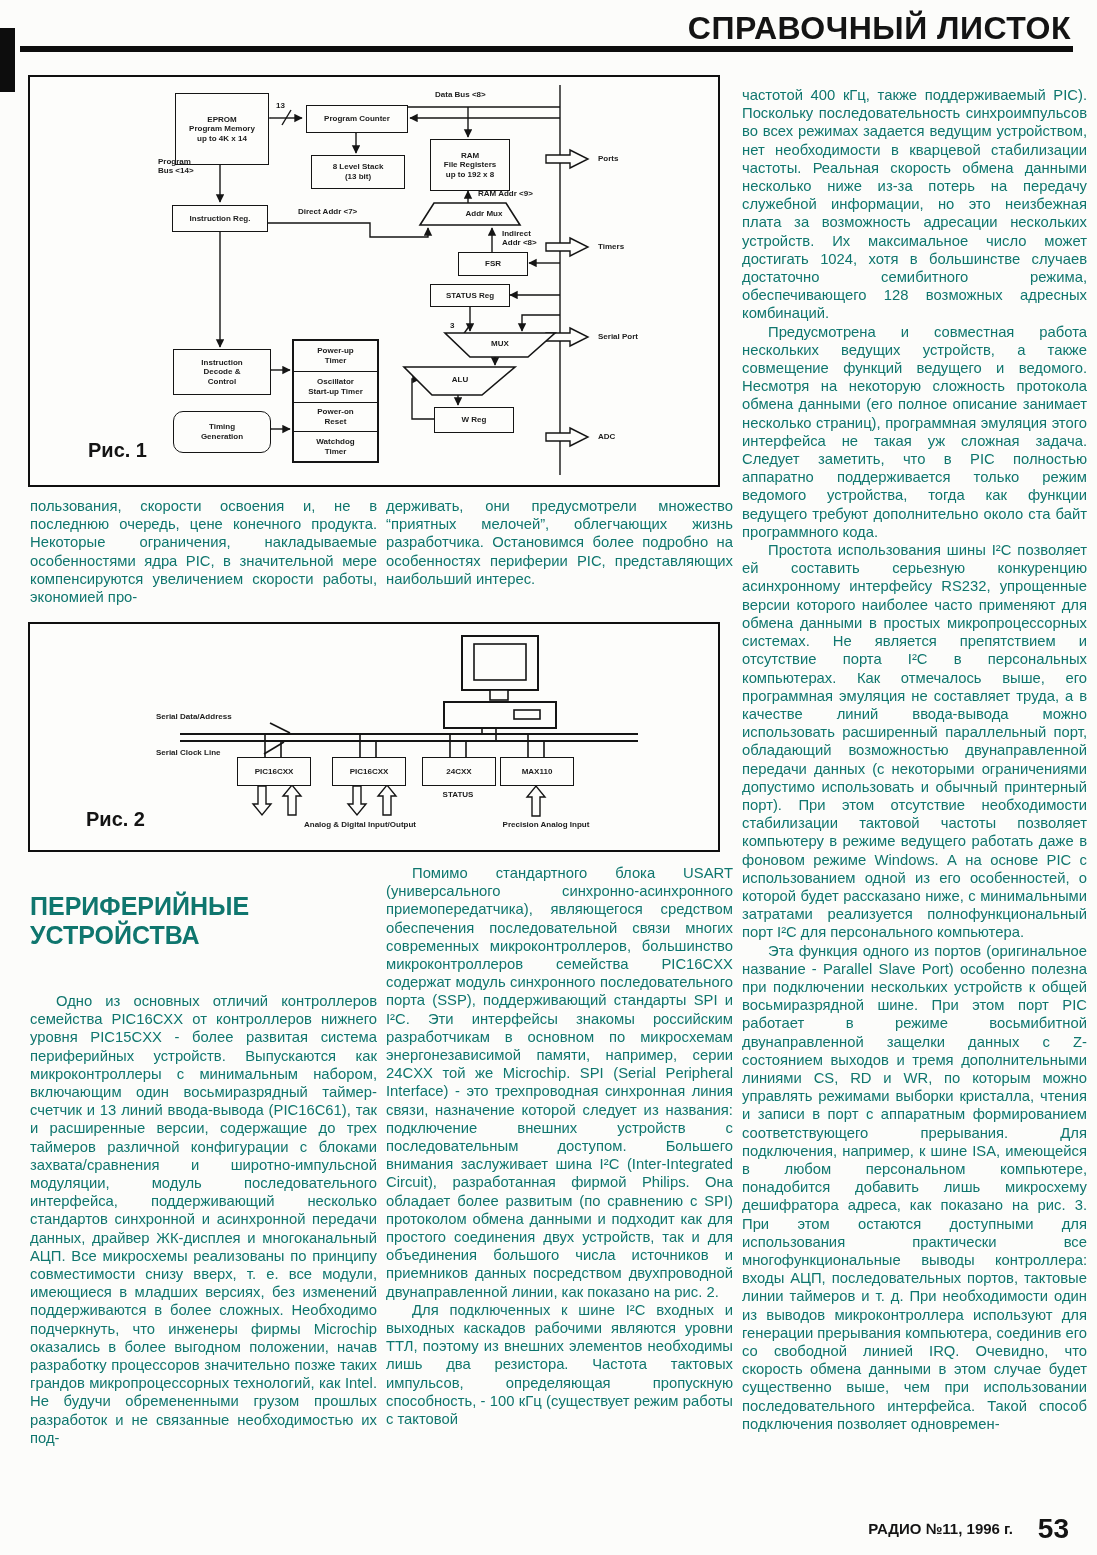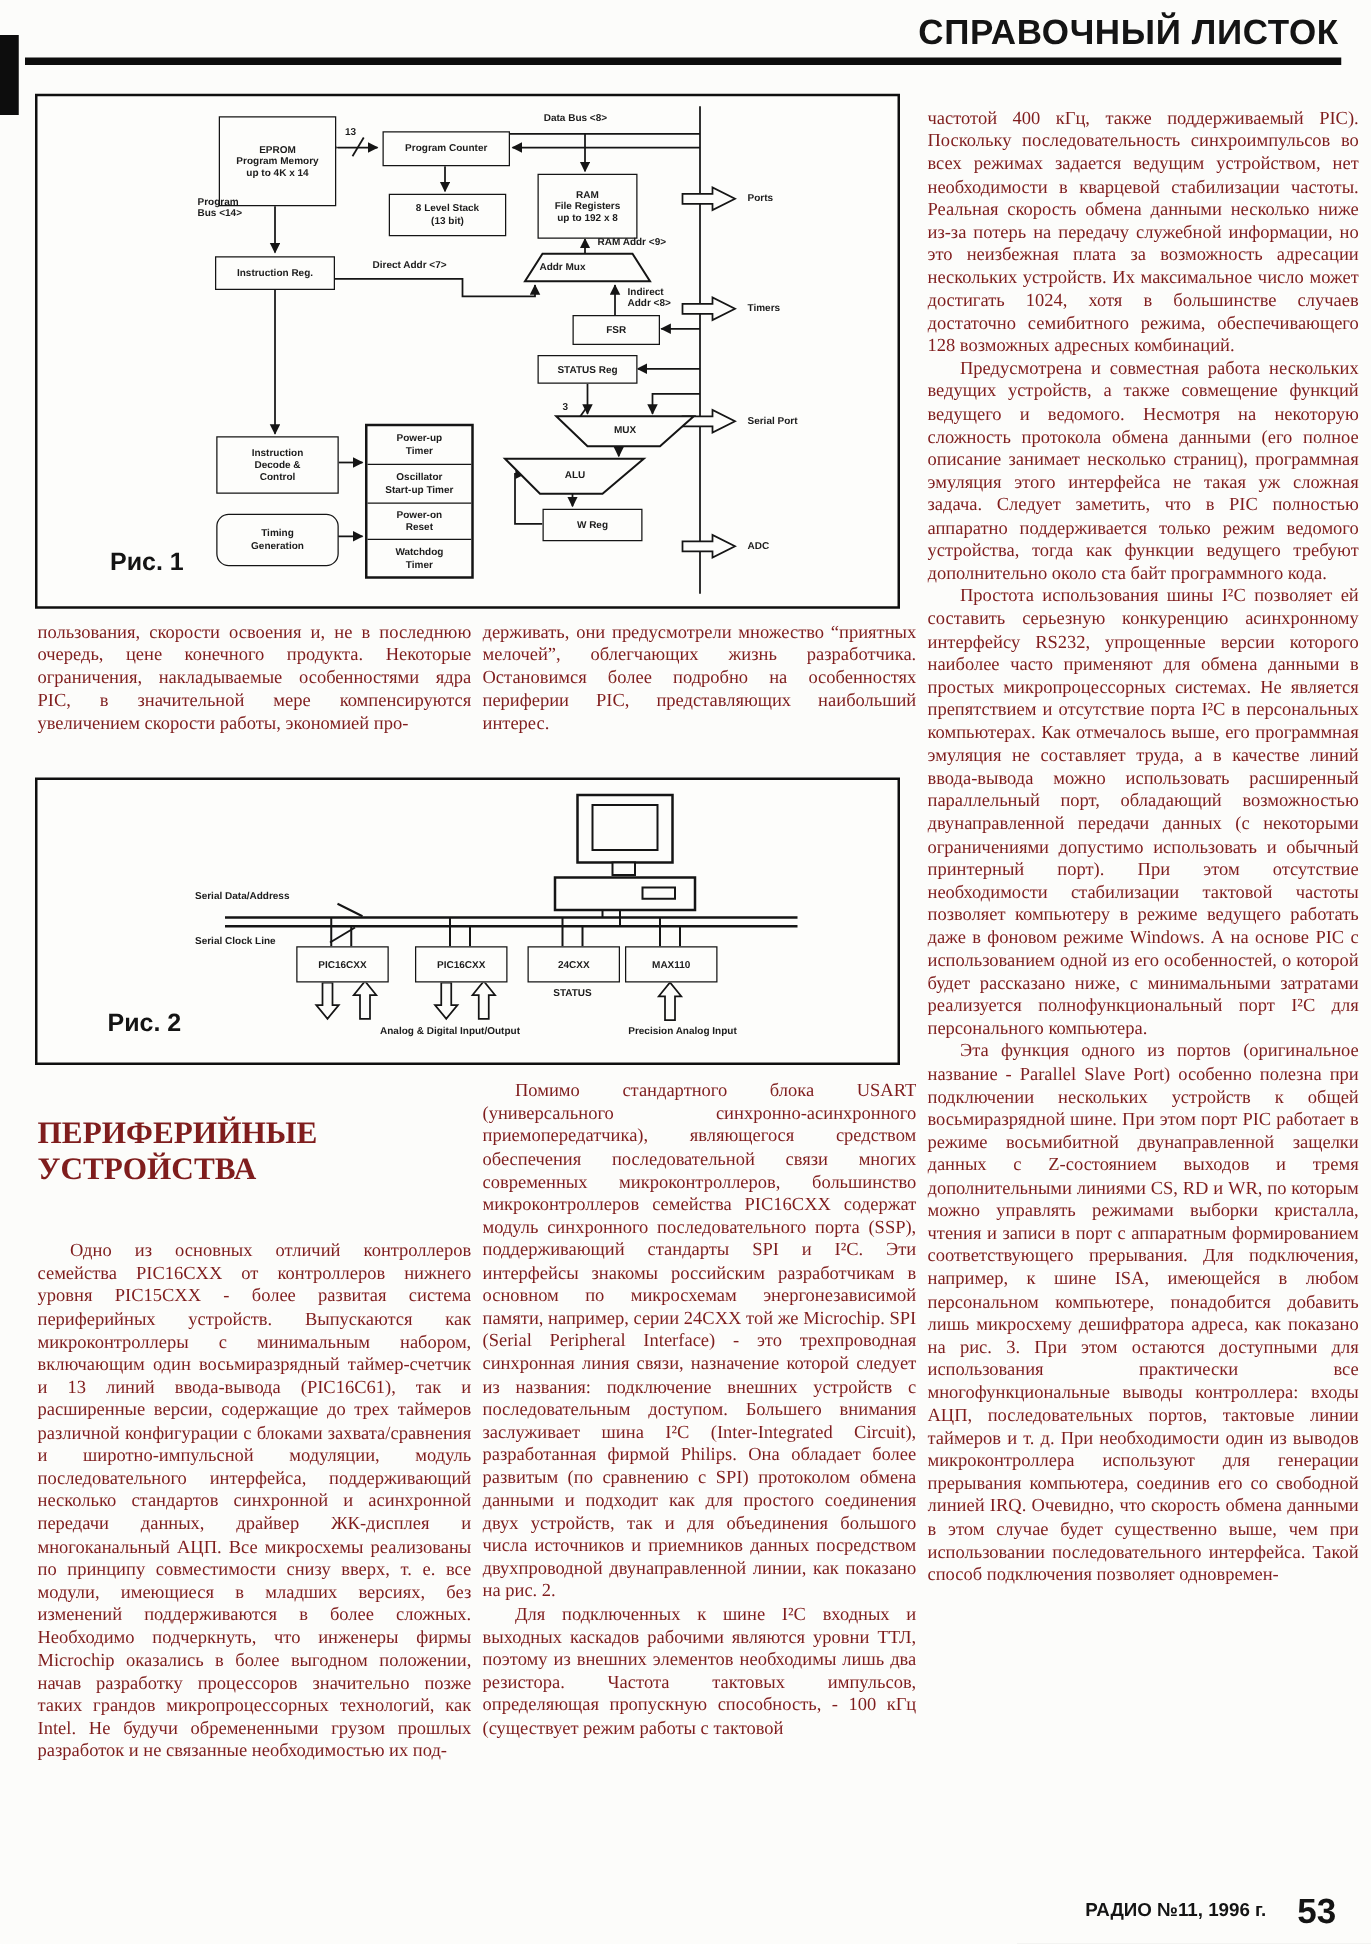--- a/index.html
+++ b/index.html
@@ -1,23 +1,23 @@
 <!DOCTYPE html>
 <html><head>
 <meta charset="utf-8">
 <style>
   html,body{margin:0;padding:0;background:#e8e8e4;}
   .page{position:relative;width:1097px;height:1555px;background:#fcfcfa;
         font-family:"Liberation Sans",sans-serif;color:#141414;overflow:hidden;}
   
-  .hdr-title{position:absolute;top:10px;right:26px;font-size:28px;font-weight:700;letter-spacing:.5px;}
+  .hdr-title{position:absolute;top:10px;right:26px;font-size:32px;font-weight:700;letter-spacing:.5px;}
   .hdr-rule{position:absolute;left:20px;top:46px;width:1053px;height:6px;background:#0d0d0d;}
   .corner-bar{position:absolute;left:0;top:28px;width:15px;height:64px;background:#0d0d0d;}
   
-  .col{position:absolute;text-align:justify;font-size:14.8px;line-height:18.2px;overflow:hidden;color:#7f1d1d;font-family:Liberation Serif, serif;}
+  .col{position:absolute;text-align:justify;font-size:14.8px;line-height:18.2px;overflow:hidden;color:#0f766e;}
   .col p{margin:0;white-space:normal;}
   .indent{text-indent:26px;}
   .h-big{font-size:25px;line-height:1.16;font-weight:700;margin:28px 0 42px;white-space:pre-line;}
   .h-mid{font-size:19px;line-height:1.12;font-weight:700;margin:0 0 16px;white-space:pre-line;}
   .h-mid2{font-size:19px;line-height:1.12;font-weight:700;margin:20px 0 14px;white-space:pre-line;}
   
   .fig{position:absolute;border:2px solid #0f0f0f;background:#fdfdfb;}
   .figcap{position:absolute;font-size:20px;font-weight:700;}
   .b{position:absolute;border:1.6px solid #151515;background:#fdfdfb;display:flex;align-items:center;
      justify-content:center;text-align:center;font-size:8px;line-height:1.2;font-weight:700;
@@ -115,21 +115,21 @@
 Generation</div>
     <div class="b" style="left:404px;top:330px;width:78px;height:24px;">W Reg</div>
 
     <svg class="wires" width="688" height="408">
       <g fill="#fdfdfb" stroke="#151515" stroke-width="1.6">
         <polygon points="404,126 476,126 490,148 390,148"></polygon>
         <polygon points="415,256 525,256 498,280 440,280"></polygon>
         <polygon points="374,290 485,290 452,318 402,318"></polygon>
       </g>
     </svg>
-    <div class="fl fl-c" style="left:376px;top:132px;width:88px;">Addr Mux</div>
+    <div class="fl fl-c" style="left:410px;top:132px;width:88px;">Addr Mux</div>
     <div class="fl fl-c" style="left:425px;top:262px;width:90px;">MUX</div>
     <div class="fl fl-c" style="left:385px;top:298px;width:90px;">ALU</div>
 
     <div class="b" style="left:262px;top:262px;width:83px;height:120px;flex-direction:column;padding:0;border-width:2px;">
       <div class="tcell" style="height:30px;">Power-up
 Timer</div>
       <div class="tcell" style="height:30px;">Oscillator
 Start-up Timer</div>
       <div class="tcell" style="height:29px;">Power-on
 Reset</div>

